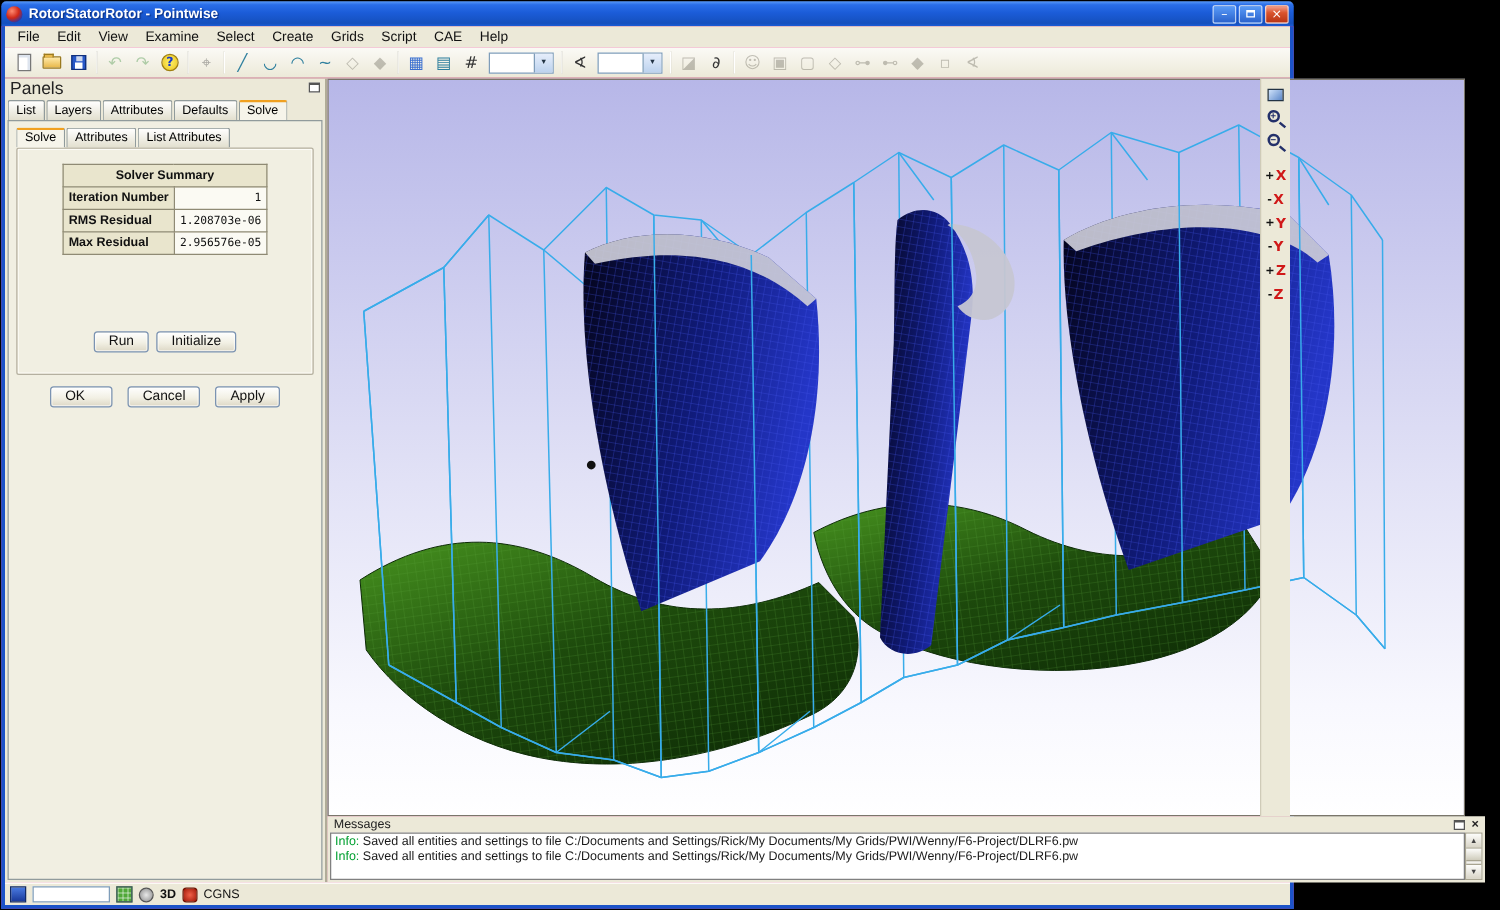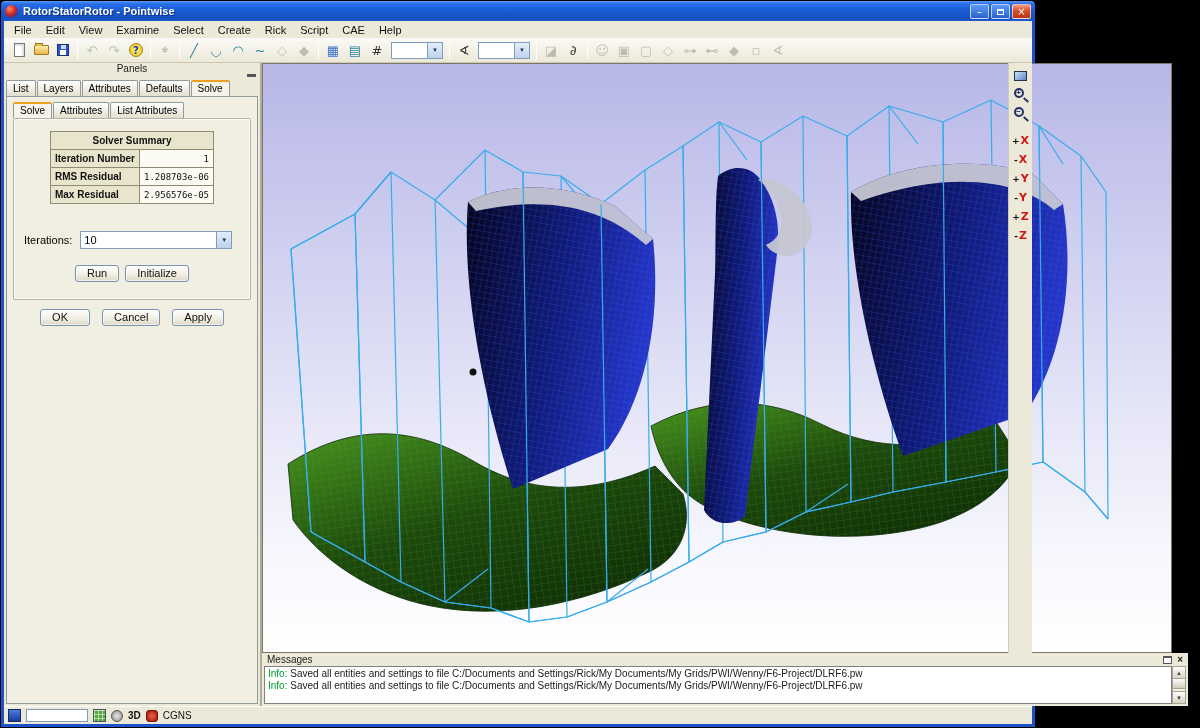--- a/index.html
+++ b/index.html
@@ -49,21 +49,21 @@
   .ic-help { width:14px; height:14px; border-radius:50%; background:radial-gradient(#fff46a,#e8c020);
     border:1px solid #a08010; color:#1a3acc; font-weight:bold; font-size:10px;
     display:flex; align-items:center; justify-content:center; }
   .tcombo { width:52px; height:17px; background:#fff; border:1px solid #7f9db9; display:flex; align-items:stretch; margin:0 3px; }
   .tcombo-val { flex:1; font-size:10px; padding:2px 2px; }
   .tcombo .arrow { width:15px; background:linear-gradient(#e6eefb,#bcd2ee); border-left:1px solid #7f9db9;
     font-size:6px; color:#234; display:flex; align-items:center; justify-content:center; }
 
   
   .panel { position:absolute; left:0; top:42px; width:258px; bottom:18px; background:#ece9d8; border-right:2px solid #b0ac98; }
-  .phead { height:14px; display:flex; align-items:center; font-size:10px; padding:0 4px; color:#222;flex-direction:column; }
+  .phead { height:14px; display:flex; align-items:center; font-size:14px; padding:0 4px; color:#222; }
   .float-ic { display:inline-block; width:9px; height:8px; border:1px solid #555; border-top:2px solid #555; background:#fff; }
   .phead .float-ic { margin-left:auto; }
   .ptabs { display:flex; align-items:flex-end; gap:1px; padding:0 2px; height:19px; }
   .ptab { font-size:10px; padding:2px 6px; border:1px solid #919b9c; border-bottom:none;
     border-radius:2px 2px 0 0; background:linear-gradient(#fff,#e2dfce); white-space:nowrap; }
   .ptab.active { background:#f6f4ea; border-top:2px solid #f0a020; padding-top:1px; position:relative; z-index:2; }
   .pbody { position:absolute; left:2px; right:2px; top:33px; bottom:2px; border:1px solid #919b9c; background:#f1efe2; }
   .subtabs { display:flex; align-items:flex-end; gap:1px; padding:4px 6px 0; height:21px; }
   .groupbox { position:absolute; left:6px; right:6px; top:21px; height:182px;
     border:1px solid #b5b0a0; border-radius:2px; box-shadow:inset 0 0 0 1px #fdfcf7; }
@@ -144,21 +144,21 @@
 
   <div class="bodyframe">
 
     <div class="menubar">
       <span class="menu-item">File</span>
       <span class="menu-item">Edit</span>
       <span class="menu-item">View</span>
       <span class="menu-item">Examine</span>
       <span class="menu-item">Select</span>
       <span class="menu-item">Create</span>
-      <span class="menu-item">Rick</span>
+      <span class="menu-item">Grids</span>
       <span class="menu-item">Script</span>
       <span class="menu-item">CAE</span>
       <span class="menu-item">Help</span>
     </div>
 
     <div class="toolbar">
       <span class="tbtn">
           <span class="ic-page"></span>
         </span>
       <span class="tbtn">
@@ -242,27 +242,20 @@
             <tr>
               <td class="lbl">RMS Residual</td>
               <td class="val">1.208703e-06</td>
             </tr>
             <tr>
               <td class="lbl">Max Residual</td>
               <td class="val">2.956576e-05</td>
             </tr>
           </tbody>
             </table>
-          <div class="iter-row">
-            <span>Iterations:</span>
-            <span class="iter-combo">
-              <span class="iter-val">10</span>
-              <span class="arrow">▼</span>
-            </span>
-          </div>
           <div class="runrow">
             <span class="xpbtn">Run</span>
             <span class="xpbtn">Initialize</span>
           </div>
         </div>
         <div class="okrow">
           <span class="xpbtn">OK</span>
           <span class="xpbtn">Cancel</span>
           <span class="xpbtn">Apply</span>
         </div>

